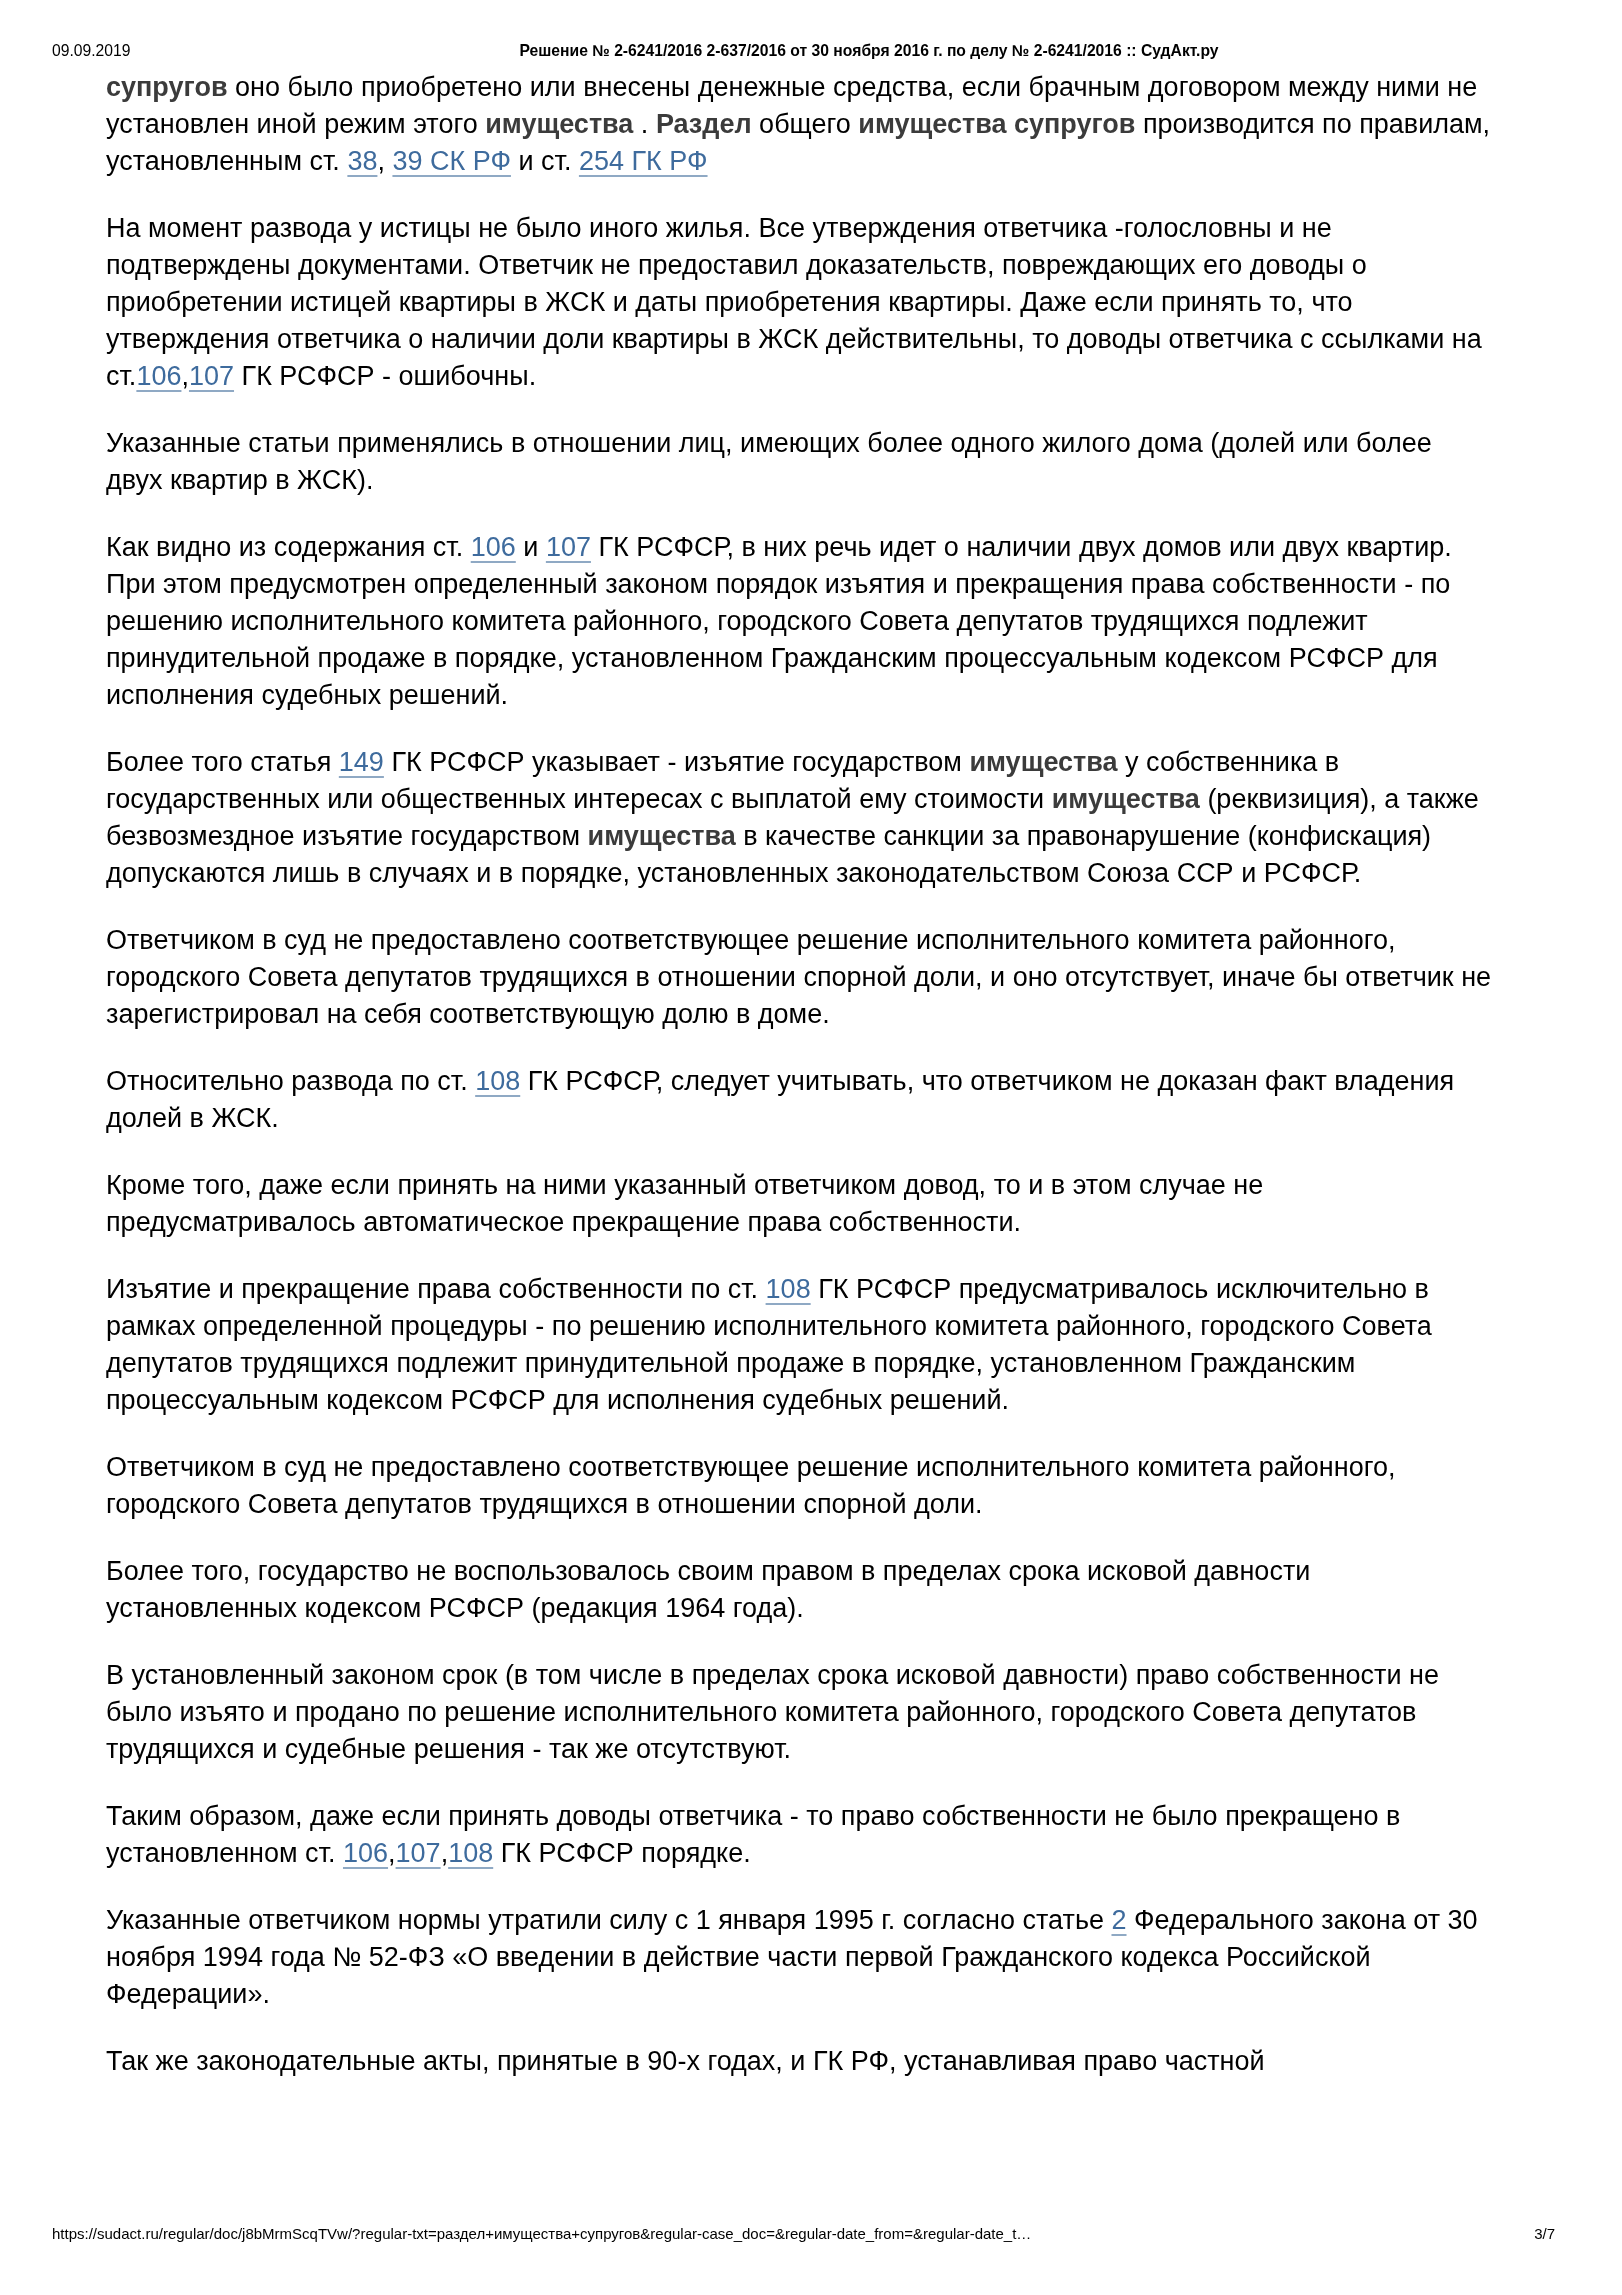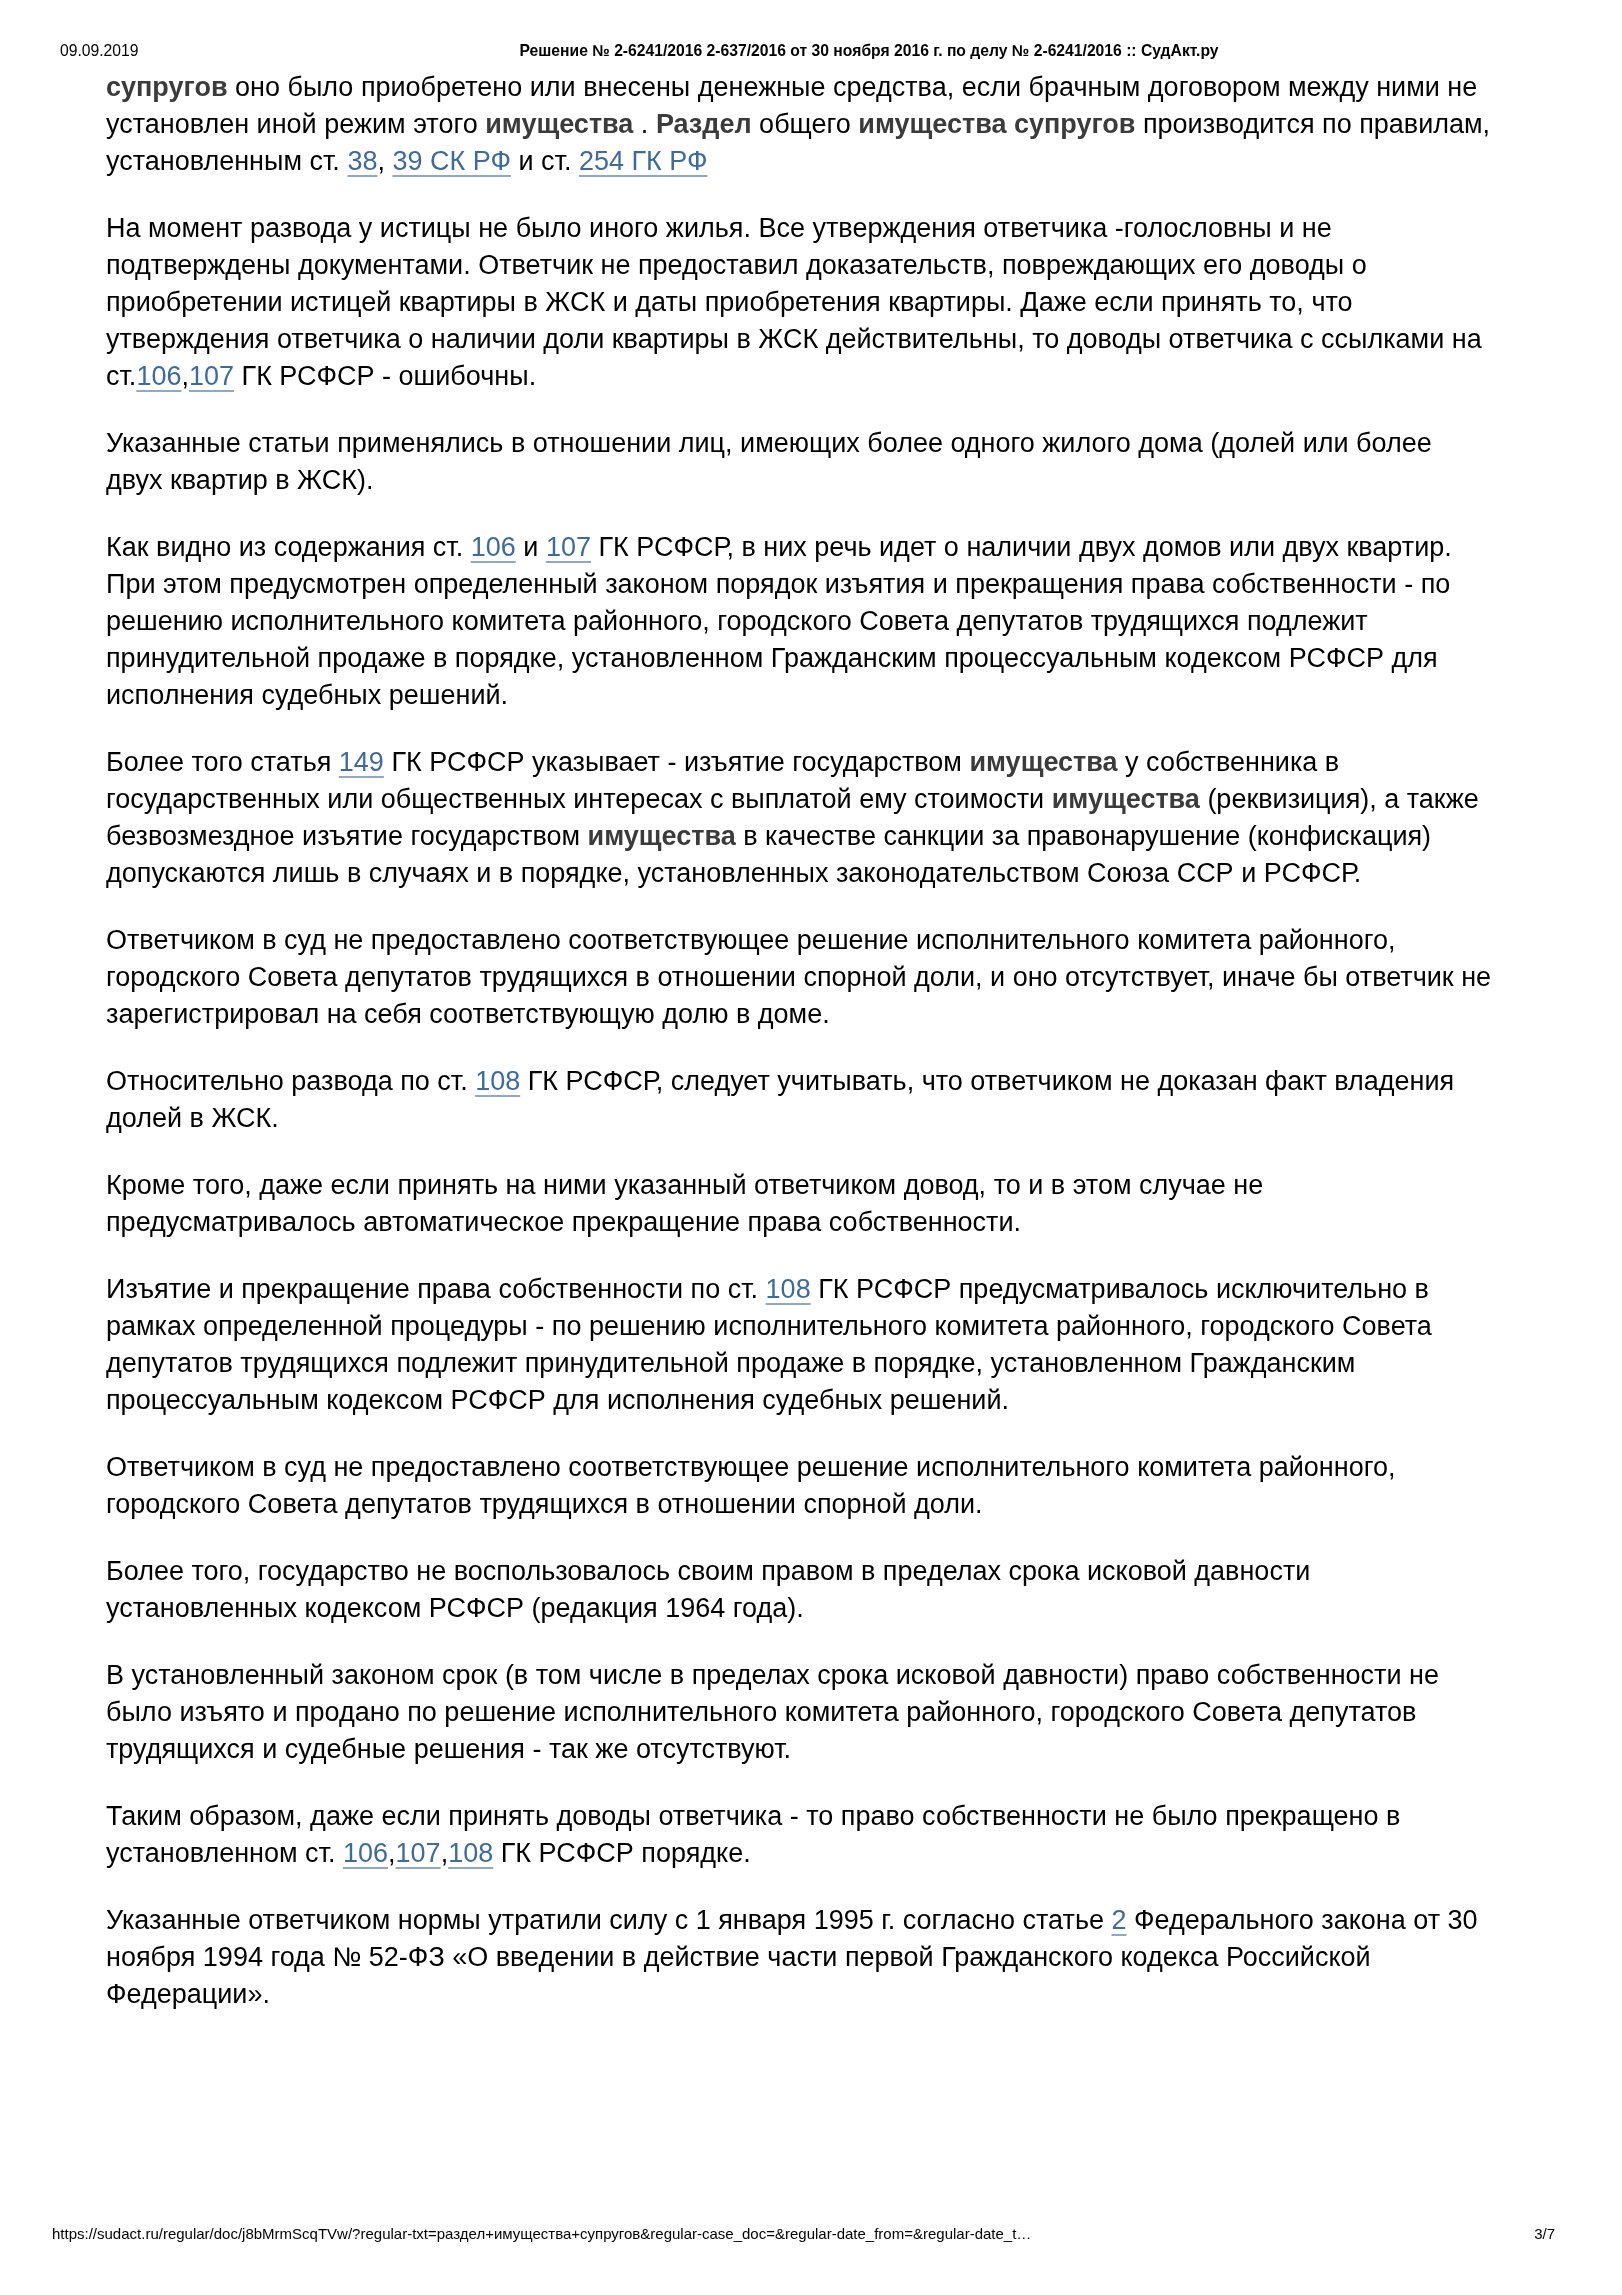--- a/index.html
+++ b/index.html
@@ -22,21 +22,21 @@
     top: 41px;
     left: 52px;
     right: 52px;
     height: 22px;
     font-size: 15.7px;
     line-height: 19.6px;
     color: #000000;
   }
   .header-date {
     position: absolute;
-    left: 8px;
+    left: 0;
     top: 0;
     white-space: nowrap;
   }
   .header-title {
     position: absolute;
     left: 50%;
     margin-left: 58px;
     transform: translateX(-50%);
     white-space: nowrap;
     font-weight: bold;
@@ -110,19 +110,20 @@
     <p><span>Более того статья </span><a class="doc-link" href="#">149</a><span> ГК РСФСР указывает - изъятие государством </span><strong class="bold-term">имущества</strong><span> у собственника в государственных или общественных интересах с выплатой ему стоимости </span><strong class="bold-term">имущества</strong><span> (реквизиция), а также безвозмездное изъятие государством </span><strong class="bold-term">имущества</strong><span> в качестве санкции за правонарушение (конфискация) допускаются лишь в случаях и в порядке, установленных законодательством Союза ССР и РСФСР.</span></p>
     <p><span>Ответчиком в суд не предоставлено соответствующее решение исполнительного комитета районного, городского Совета депутатов трудящихся в отношении спорной доли, и оно отсутствует, иначе бы ответчик не зарегистрировал на себя соответствующую долю в доме.</span></p>
     <p><span>Относительно развода по ст. </span><a class="doc-link" href="#">108</a><span> ГК РСФСР, следует учитывать, что ответчиком не доказан факт владения долей в ЖСК.</span></p>
     <p><span>Кроме того, даже если принять на ними указанный ответчиком довод, то и в этом случае не предусматривалось автоматическое прекращение права собственности.</span></p>
     <p><span>Изъятие и прекращение права собственности по ст. </span><a class="doc-link" href="#">108</a><span> ГК РСФСР предусматривалось исключительно в рамках определенной процедуры - по решению исполнительного комитета районного, городского Совета депутатов трудящихся подлежит принудительной продаже в порядке, установленном Гражданским процессуальным кодексом РСФСР для исполнения судебных решений.</span></p>
     <p><span>Ответчиком в суд не предоставлено соответствующее решение исполнительного комитета районного, городского Совета депутатов трудящихся в отношении спорной доли.</span></p>
     <p><span>Более того, государство не воспользовалось своим правом в пределах срока исковой давности установленных кодексом РСФСР (редакция 1964 года).</span></p>
     <p><span>В установленный законом срок (в том числе в пределах срока исковой давности) право собственности не было изъято и продано по решение исполнительного комитета районного, городского Совета депутатов трудящихся и судебные решения - так же отсутствуют.</span></p>
     <p><span>Таким образом, даже если принять доводы ответчика - то право собственности не было прекращено в установленном ст. </span><a class="doc-link" href="#">106</a><span>,</span><a class="doc-link" href="#">107</a><span>,</span><a class="doc-link" href="#">108</a><span> ГК РСФСР порядке.</span></p>
     <p><span>Указанные ответчиком нормы утратили силу с 1 января 1995 г. согласно статье </span><a class="doc-link" href="#">2</a><span> Федерального закона от 30 ноября 1994 года № 52-ФЗ «О введении в действие части первой Гражданского кодекса Российской Федерации».</span></p>
+    <p><span>Так же законодательные акты, принятые в 90-х годах, и ГК РФ, устанавливая право частной</span></p>
   </main>
 
 <footer class="page-footer">
   <span class="footer-url">https://sudact.ru/regular/doc/j8bMrmScqTVw/?regular-txt=раздел+имущества+супругов&amp;regular-case_doc=&amp;regular-date_from=&amp;regular-date_t…</span>
   <span class="footer-page">3/7</span>
 </footer>
 
 
 </body></html>

